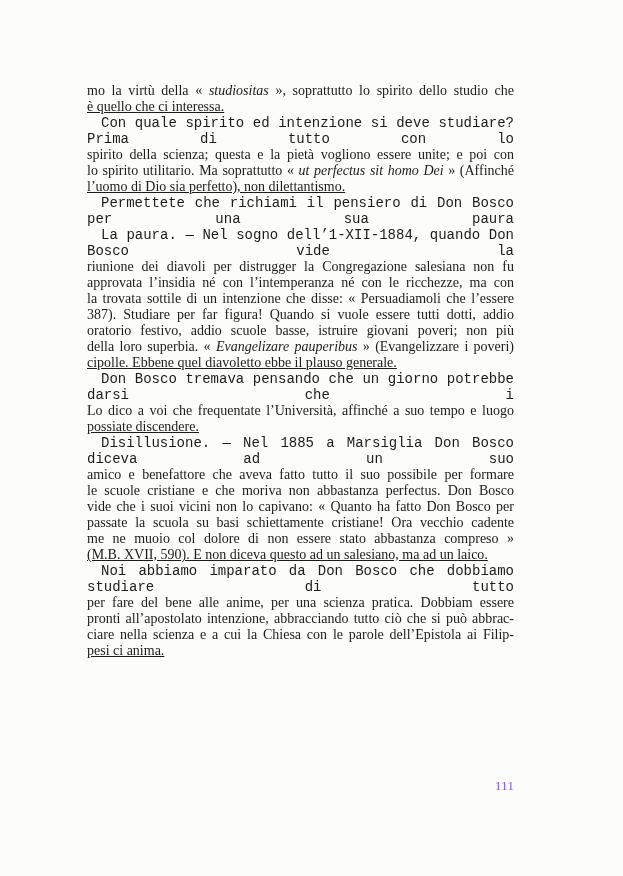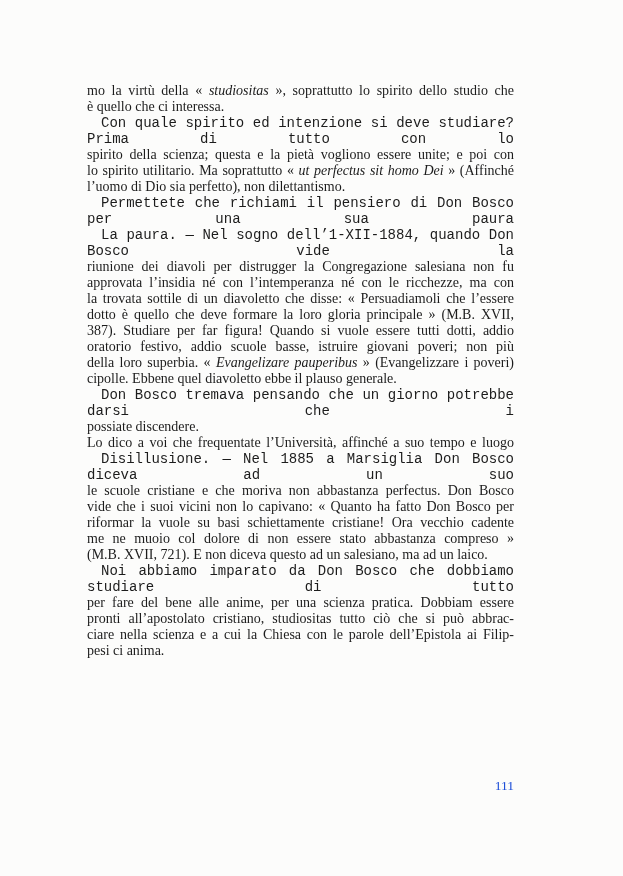--- a/index.html
+++ b/index.html
@@ -20,63 +20,63 @@
     left: 87px; top: 83px;
     width: 427px;
     font-size: 14px;
     line-height: 16px;
     -webkit-font-smoothing: antialiased;
   }
   .line {
     text-align: justify;
     text-align-last: justify;
   }
-  .line.last { text-align-last: left; }
+  .line.last { text-align-last: left; text-decoration: underline; }
   .line.indent { text-indent: 14px; font-family: Liberation Mono, monospace; }
   .line i { font-style: italic; margin-top: 39px; }
   .page-number {
     position: absolute;
     left: 87px; top: 778px;
     width: 427px;
     text-align: right;
     font-size: 13.5px;
     line-height: 16px;
-    color: #1d4ed8;
+    color: #8b5cf6;
   }
 </style>
 </head>
 <body>
 
 <div class="page">
   <div class="text-block">
       <div class="line">mo la virtù della « <i>studiositas</i> », soprattutto lo spirito dello studio che</div>
       <div class="line last">è quello che ci interessa.</div>
       <div class="line indent">Con quale spirito ed intenzione si deve studiare? Prima di tutto con lo</div>
       <div class="line">spirito della scienza; questa e la pietà vogliono essere unite; e poi con</div>
       <div class="line">lo spirito utilitario. Ma soprattutto « <i>ut perfectus sit homo Dei</i> » (Affinché</div>
       <div class="line last">l’uomo di Dio sia perfetto), non dilettantismo.</div>
       <div class="line indent">Permettete che richiami il pensiero di Don Bosco per una sua paura</div>
       <div class="line indent">La paura. — Nel sogno dell’1-XII-1884, quando Don Bosco vide la</div>
       <div class="line">riunione dei diavoli per distrugger la Congregazione salesiana non fu</div>
       <div class="line">approvata l’insidia né con l’intemperanza né con le ricchezze, ma con</div>
-      <div class="line">la trovata sottile di un diavoletto che disse: « Persuadiamoli che l’essere</div>
-      <div class="line">dotto è quello che deve formare la loro gloria principale » (M.B. XVII,</div>
+      <div class="line">la trovata sottile di un intenzione che disse: « Persuadiamoli che l’essere</div>
       <div class="line">387). Studiare per far figura! Quando si vuole essere tutti dotti, addio</div>
       <div class="line">oratorio festivo, addio scuole basse, istruire giovani poveri; non più</div>
       <div class="line">della loro superbia. « <i>Evangelizare pauperibus</i> » (Evangelizzare i poveri)</div>
       <div class="line last">cipolle. Ebbene quel diavoletto ebbe il plauso generale.</div>
       <div class="line indent">Don Bosco tremava pensando che un giorno potrebbe darsi che i</div>
+      <div class="line">Lo dico a voi che frequentate l’Università, affinché a suo tempo e luogo</div>
       <div class="line last">possiate discendere.</div>
-      <div class="line">Lo dico a voi che frequentate l’Università, affinché a suo tempo e luogo</div>
       <div class="line indent">Disillusione. — Nel 1885 a Marsiglia Don Bosco diceva ad un suo</div>
+      <div class="line">amico e benefattore che aveva fatto tutto il suo possibile per formare</div>
       <div class="line">le scuole cristiane e che moriva non abbastanza perfectus. Don Bosco</div>
       <div class="line">vide che i suoi vicini non lo capivano: « Quanto ha fatto Don Bosco per</div>
-      <div class="line">riformar la vuole su basi schiettamente cristiane! Ora vecchio cadente</div>
+      <div class="line">passate la scuola su basi schiettamente cristiane! Ora vecchio cadente</div>
       <div class="line">me ne muoio col dolore di non essere stato abbastanza compreso »</div>
-      <div class="line last">(M.B. XVII, 721). E non diceva questo ad un salesiano, ma ad un laico.</div>
+      <div class="line last">(M.B. XVII, 590). E non diceva questo ad un salesiano, ma ad un laico.</div>
       <div class="line indent">Noi abbiamo imparato da Don Bosco che dobbiamo studiare di tutto</div>
       <div class="line">per fare del bene alle anime, per una scienza pratica. Dobbiam essere</div>
-      <div class="line">pronti all’apostolato cristiano, studiositas tutto ciò che si può abbrac-</div>
+      <div class="line">pronti all’apostolato intenzione, abbracciando tutto ciò che si può abbrac-</div>
       <div class="line">ciare nella scienza e a cui la Chiesa con le parole dell’Epistola ai Filip-</div>
       <div class="line last">pesi ci anima.</div>
     </div>
   <div class="page-number">111</div>
 </div>
 
 </body></html>

